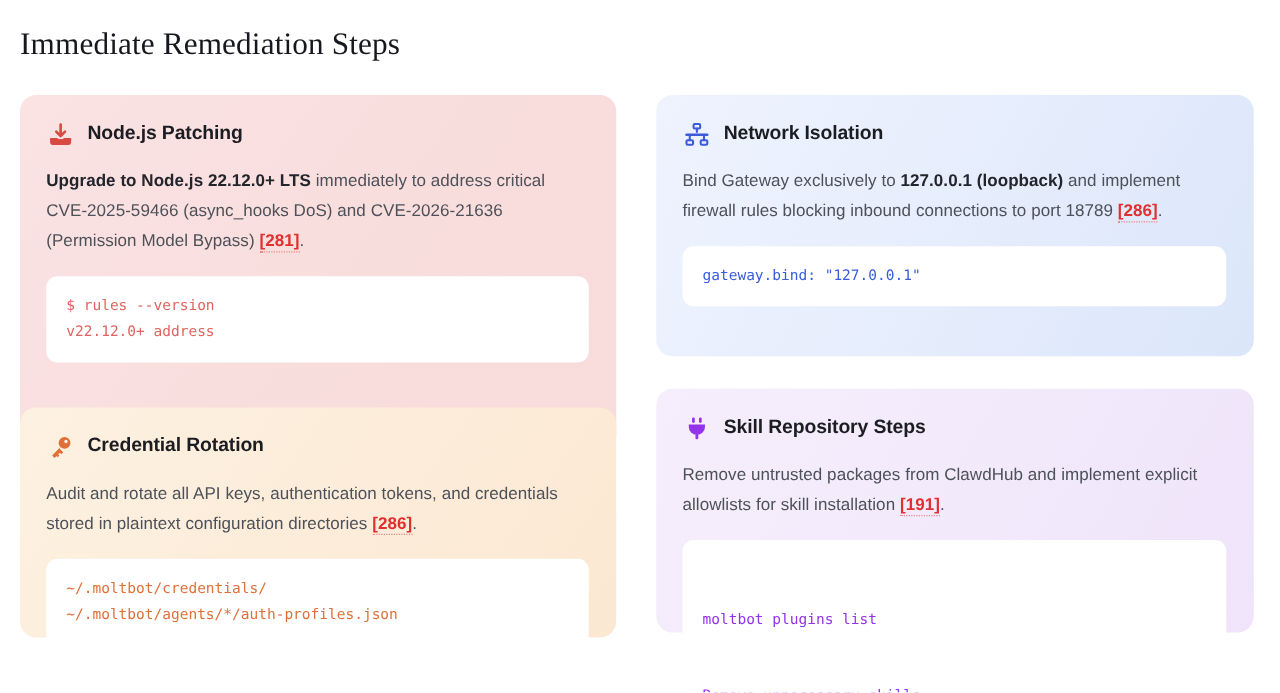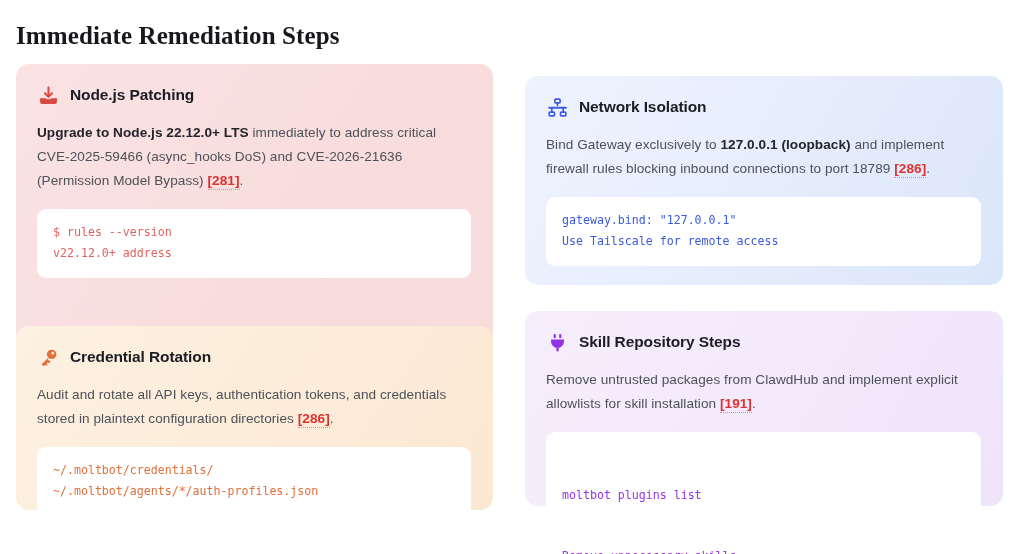--- a/index.html
+++ b/index.html
@@ -20,35 +20,35 @@
     background: #ffffff;
   }
 
   
   .page-title {
     position: absolute;
     left: 16px;
     top: 20px;
     font-family: "Liberation Serif", "DejaVu Serif", serif;
     font-size: 25px;
-    font-weight: bold;
+    font-weight: normal;
     color: #16181d;
     letter-spacing: 0.1px;
     line-height: 32px;
   }
 
   
   .card {
     position: absolute;
     border-radius: 13px;
     padding: 20px 22px 20px 21px;
   }
 
   .card-red {
-    left: 16px; top: 64px; width: 477px; height: 285px;
+    left: 16px; top: 76px; width: 477px; height: 285px;
     background: linear-gradient(125deg, #fbe3e3 0%, #f9dede 45%, #f8dbdb 100%);
   }
   .card-blue {
     left: 525px; top: 76px; width: 478px; height: 209px;
     background: linear-gradient(120deg, #eef3fe 0%, #e6edfc 50%, #dbe6fa 100%);
   }
   .card-orange {
     left: 16px; top: 326px; width: 477px; height: 184px;
     background: linear-gradient(125deg, #fdf1e1 0%, #fcecd9 55%, #fbe8d2 100%);
   }
@@ -156,21 +156,20 @@
           <path d="M18.5 12.3v5"></path>
         </svg>
       </span>
       <span class="card-title">Network Isolation</span>
     </div>
     <div class="card-body">
       <span>Bind Gateway exclusively to </span><b>127.0.0.1 (loopback)</b><span> and implement firewall rules blocking inbound connections to port 18789 </span><span class="cite">[286]</span><span>.</span>
     </div>
     <div class="code-block code-blue">
       <div class="code-line">gateway.bind: "127.0.0.1"</div>
-      <div class="code-line">Use Tailscale for remote access</div>
     </div>
   </div>
 
   <div class="card card-orange">
     <div class="card-head">
       <span class="card-icon">
         <svg width="21" height="21" viewBox="0 0 24 24" fill="none">
           <circle cx="15.6" cy="8.4" r="5.4" fill="#e0703a"></circle>
           <circle cx="16.9" cy="7.1" r="1.55" fill="#fdf1e1"></circle>
           <path d="M12.1 11.9L4.2 19.8l2.3 2.3 1.7-1.7 1.1 1.1 1.6-1.6-1.1-1.1 1.5-1.5 1.4 1.4 1.7-1.7-3.2-3.2z" fill="#e0703a"></path>

